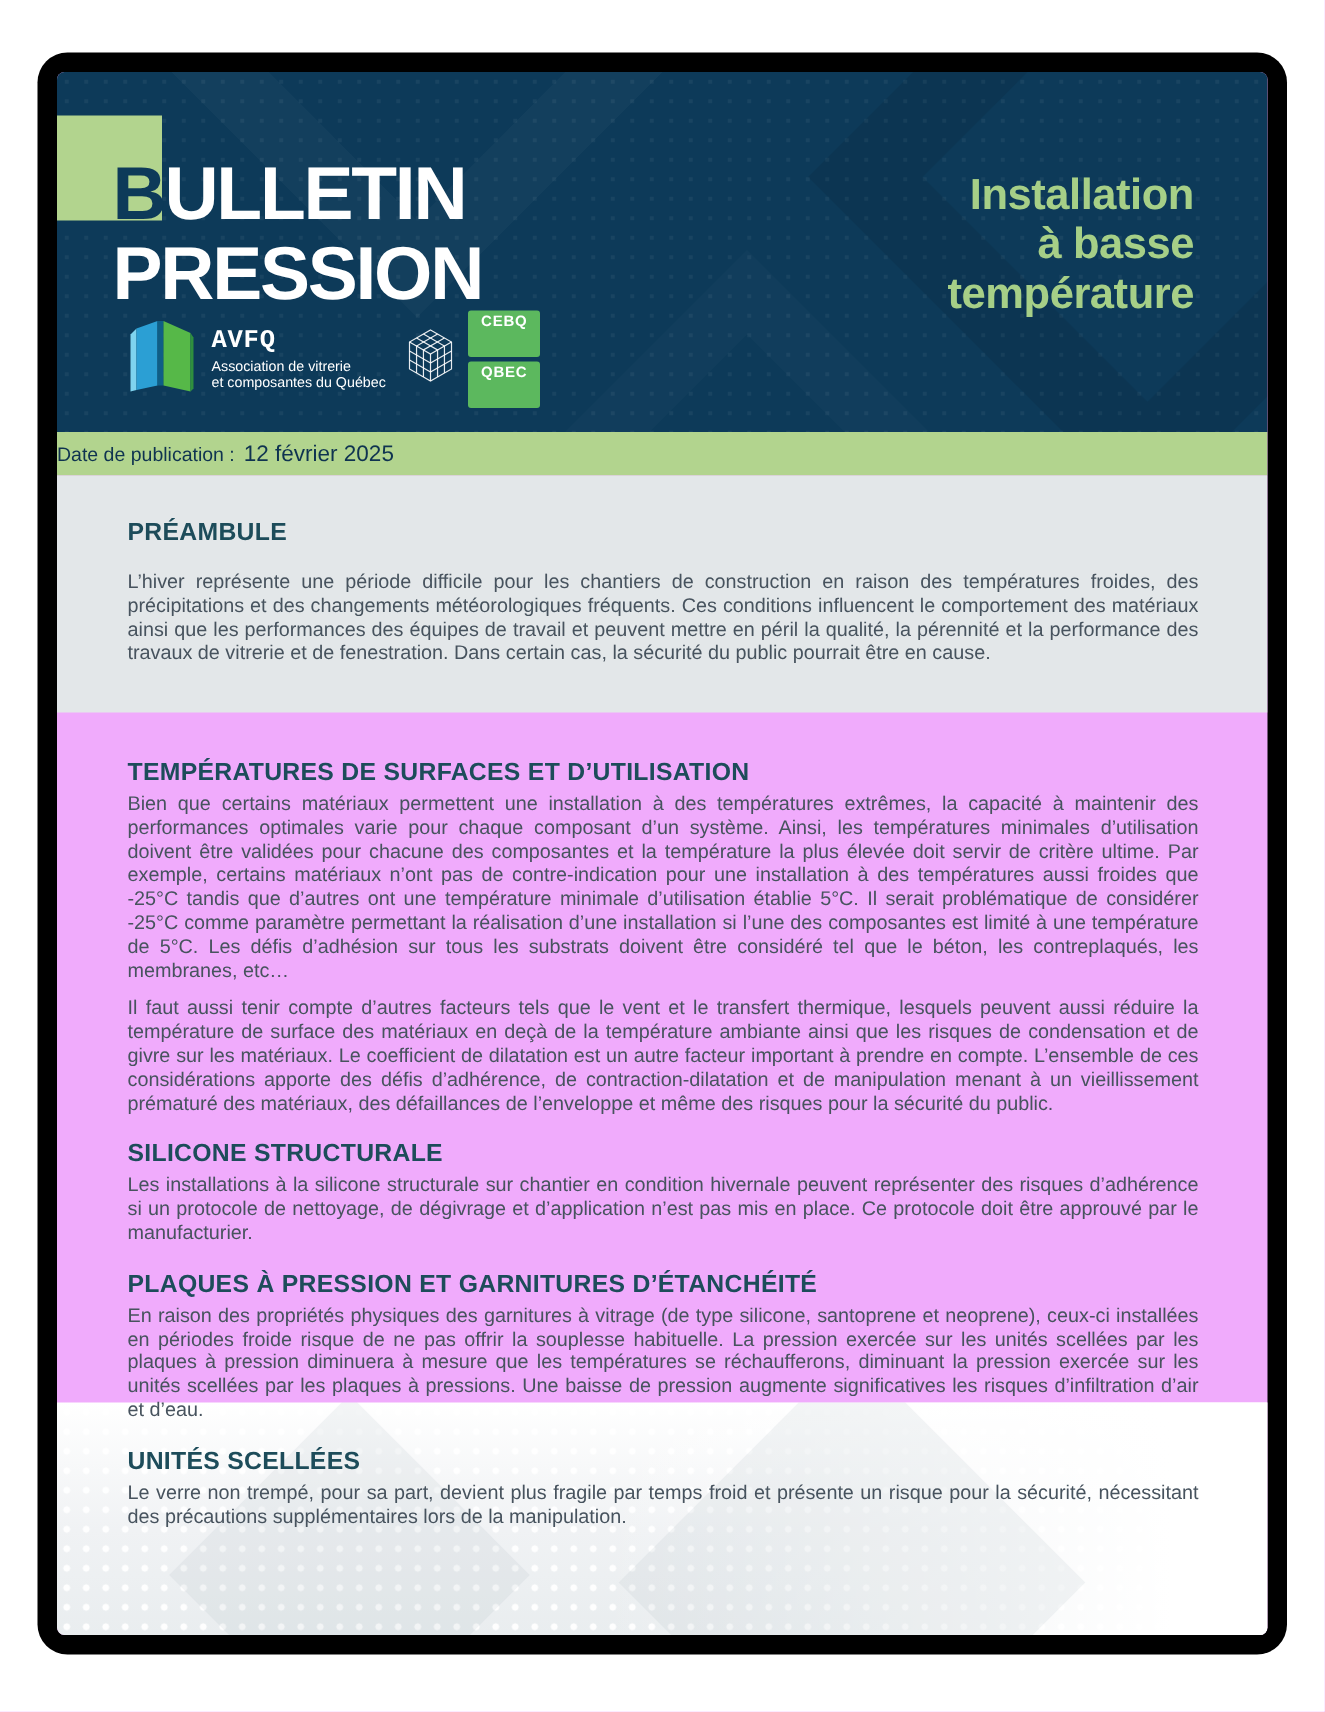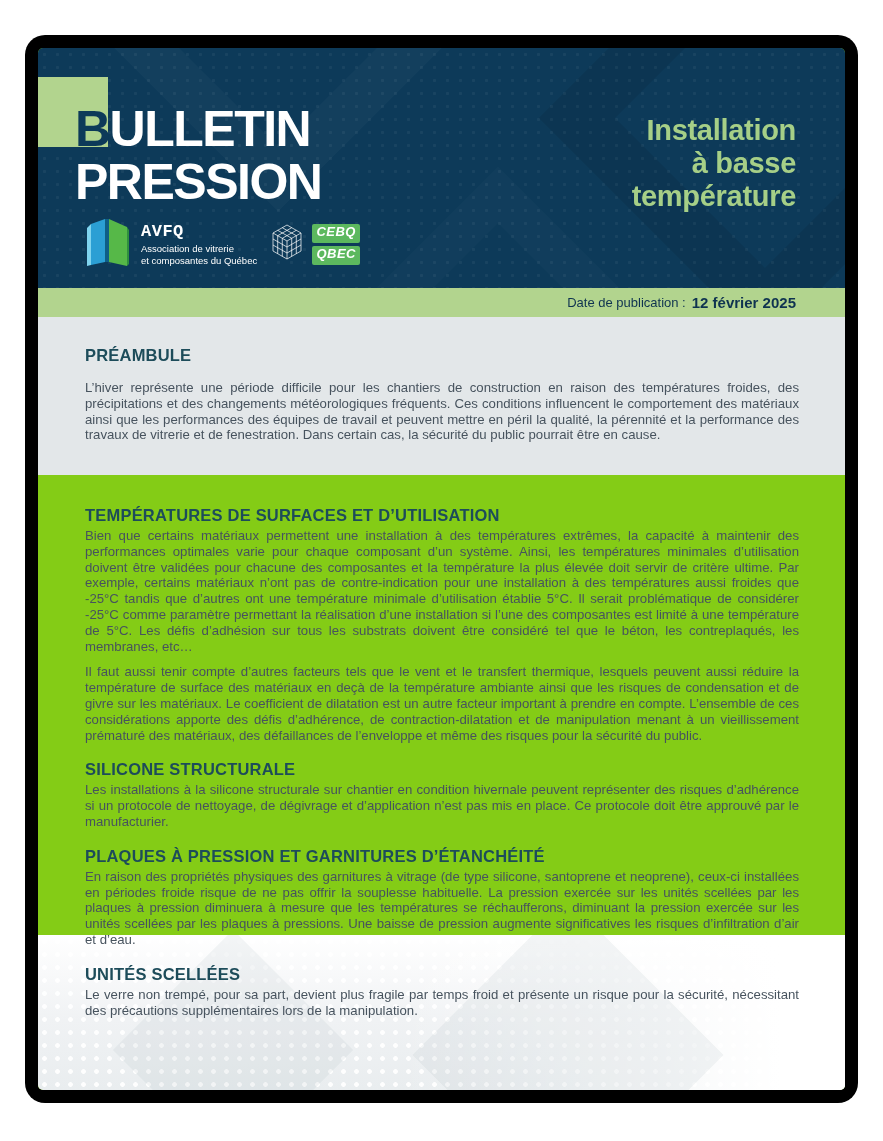--- a/index.html
+++ b/index.html
@@ -3,21 +3,21 @@
 <meta charset="utf-8">
 <style>
   * { margin:0; padding:0; box-sizing:border-box; }
   html,body { width:883px; height:1141px; background:#ffffff; font-family:"Liberation Sans", sans-serif; }
 
   .frame {
     position:absolute; left:25px; top:35px; width:833px; height:1068px;
     background:#000; border-radius:20px; padding:13px;
   }
   .page {
-    position:relative; width:807px; height:1042px; background:#84cc16;
+    position:relative; width:807px; height:1042px; background:#f0abfc;
     border-radius:5px; overflow:hidden; display:flex; flex-direction:column;
   }
 
   
   .hdr { position:relative; height:240px; background:#0d3a59; flex:none; overflow:hidden; }
   .hdr::before {
     content:""; position:absolute; inset:0;
     background-image:radial-gradient(rgba(255,255,255,0.05) 1.4px, transparent 1.5px);
     background-size:13px 13px;
   }
@@ -37,37 +37,37 @@
     color:#a6cf87; font-weight:bold; font-size:29px; line-height:33px; letter-spacing:-0.3px;
   }
 
   .logos { position:absolute; left:47px; bottom:16px; display:flex; align-items:center; }
   .avfq-text { margin-left:10px; color:#ffffff; }
   .avfq-name { font-size:17px; font-weight:bold; letter-spacing:0.5px;font-family:Liberation Mono, monospace; }
   .avfq-tag { font-size:9.5px; line-height:11.5px; margin-top:2px; }
   .cube-wrap { margin-left:14px; }
   .badges { margin-left:9px; display:flex; flex-direction:column; gap:3px; }
   .badge {
-    width:48px; height:19px; background:#5cb85e; color:#ffffff; border-radius:2px;
-    font-size:13px; font-weight:bold; text-align:center; line-height:15px; letter-spacing:0.5px;font-style:italic;
+    width:48px; height:31px; background:#5cb85e; color:#ffffff; border-radius:2px;
+    font-size:10px; font-weight:bold; text-align:center; line-height:15px; letter-spacing:0.5px;
   }
   .cebq-text { margin-left:9px; font-family:"Liberation Serif", serif; }
   .cebq-fr {
     color:#ffffff; font-size:9.5px; font-weight:bold; padding-bottom:2.5px;
     border-bottom:1px solid rgba(255,255,255,0.85); white-space:nowrap;
   }
   .cebq-en { color:#cfe0ea; font-size:8px; letter-spacing:2.2px; margin-top:2.5px; white-space:nowrap; }
 
   
   .date-bar {
     height:29px; flex:none; background:#b2d48e; color:#0f3350;
-    display:flex; justify-content:flex-end; align-items:center; padding-right:49px;
+    display:flex; align-items:center; padding-right:49px;
   }
   .date-label { font-size:13px; }
-  .date-value { font-size:15px; font-weight:bold; margin-left:6px; }
+  .date-value { font-size:15px; font-weight:normal; margin-left:6px; }
 
   
   .preamble { height:158px; flex:none; background:#e3e7e9; padding:29px 46px 0 47px; }
   h2.sec-h {
     font-size:16.5px; font-weight:bold; color:#1d4c5a; letter-spacing:0.2px;
   }
   .preamble h2.sec-h { margin-bottom:15px; }
   p.body-p {
     font-size:13.2px; line-height:15.8px; color:#47535e; text-align:justify;
   }

